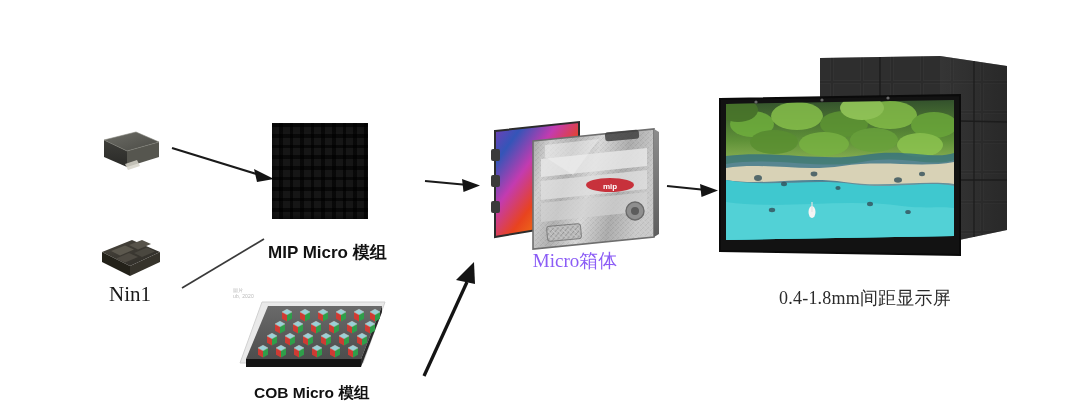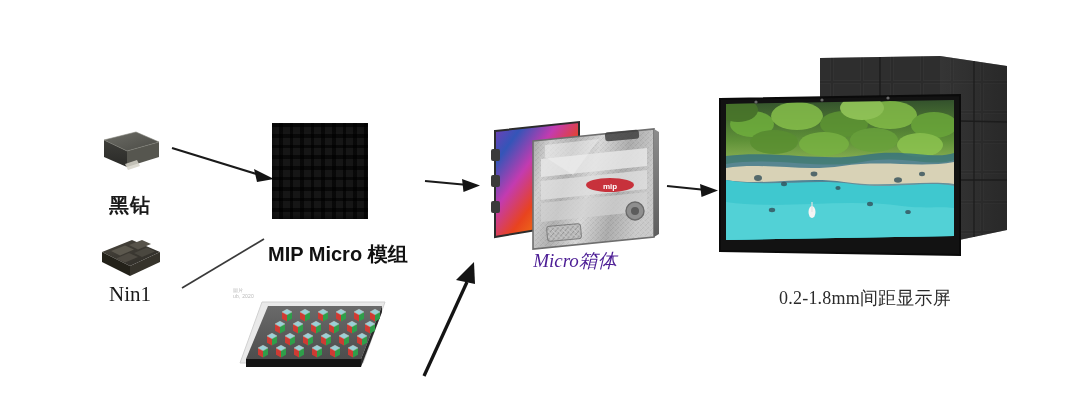--- a/index.html
+++ b/index.html
@@ -31,26 +31,25 @@
     font-weight: bold;
     color: #111111;
     white-space: nowrap;
   }
   .label-heizuan {
     font-size: 20px;
     font-weight: bold;
     letter-spacing: 1px;
   }
   .label-nin1 { font-size: 21px; }
-  .label-mip  { font-size: 20px; }
+  .label-mip  { font-size: 17px; }
   .label-cob  { font-size: 15.5px; }
   .label-micro-box {
     font-size: 19px;
-    color: #4c1d95;
-    font-style: italic;
+    color: #8b5cf6;
   }
   .label-screen {
     font-size: 18px;
     color: #2b2b2b;
     letter-spacing: .2px;
   }
 
   
   .chip-hz { width: 72px; height: 50px; }
   
@@ -104,21 +103,20 @@
             <stop offset="1" stop-color="#2a2a27"></stop>
         </linearGradient>
       </defs>
       <polygon points="12,14 44,6 67,16 35,25" fill="url(#hzTop)"></polygon>
       <polygon points="12,14 35,25 35,41 12,31" fill="url(#hzSide)"></polygon>
       <polygon points="35,25 67,16 67,31 35,41" fill="#56564f"></polygon>
       <polygon points="33,38 45,34 48,40 36,44" fill="#d6d4c9" opacity=".85"></polygon>
       <polygon points="12,14 44,6 67,16 35,25" fill="none" stroke="#7d7d75" stroke-width=".6"></polygon>
     </svg>
   </div>
-  <div class="abs label-cn-serif label-heizuan" style="left:60px; top:192px; width:140px;">黑钻</div>
 
   <div class="abs chip-n1" style="left:92px; top:232px;">
     <svg width="74" height="52" viewBox="0 0 74 52">
       <defs>
         <linearGradient id="n1base" x1="0" y1="0" x2="1" y2="1">
           <stop offset="0" stop-color="#4a463e"></stop>
             <stop offset="1" stop-color="#2c2a25"></stop>
         </linearGradient>
       </defs>
       <polygon points="10,20 40,8 68,20 38,34" fill="url(#n1base)"></polygon>
@@ -202,20 +200,21 @@
       <g>
         <use href="#cobpix" x="21" y="53"></use>
           <use href="#cobpix" x="39" y="53"></use>
         <use href="#cobpix" x="57" y="53"></use>
           <use href="#cobpix" x="75" y="53"></use>
         <use href="#cobpix" x="93" y="53"></use>
           <use href="#cobpix" x="111" y="53"></use>
       </g>
     </svg>
   </div>
+  <div class="abs label-bold-sans label-cob" style="left:254px; top:383px;">COB Micro 模组</div>
 
   <div class="abs" style="left:424px; top:172px;">
     <svg width="62" height="26" viewBox="0 0 62 26">
       <line x1="1" y1="9" x2="44" y2="13" stroke="#1a1a1a" stroke-width="2.2"></line>
       <polygon points="56,13.5 38,7 39.5,20" fill="#141414"></polygon>
     </svg>
   </div>
 
   <div class="abs" style="left:418px; top:258px;">
     <svg width="66" height="122" viewBox="0 0 66 122">
@@ -373,15 +372,15 @@
         <ellipse cx="100" cy="160" rx="3.5" ry="6" fill="#f4f4f4"></ellipse>
         <line x1="100" y1="150" x2="100" y2="160" stroke="#e2e2e2" stroke-width="1.2"></line>
       </g>
 
       <polygon points="8,47 248,43 248,203 8,199" fill="none" stroke="#0a0a0a" stroke-width="2"></polygon>
       <circle cx="44" cy="50" r="1.6" fill="#6a6a6a"></circle>
       <circle cx="110" cy="48" r="1.6" fill="#6a6a6a"></circle>
       <circle cx="176" cy="46" r="1.6" fill="#6a6a6a"></circle>
     </svg>
   </div>
-  <div class="abs label-cn-serif label-screen" style="left:740px; top:286px; width:250px;">0.2-1.8mm间距显示屏</div>
+  <div class="abs label-cn-serif label-screen" style="left:740px; top:286px; width:250px;">0.4-1.8mm间距显示屏</div>
 
 </div>
 
 </body></html>

